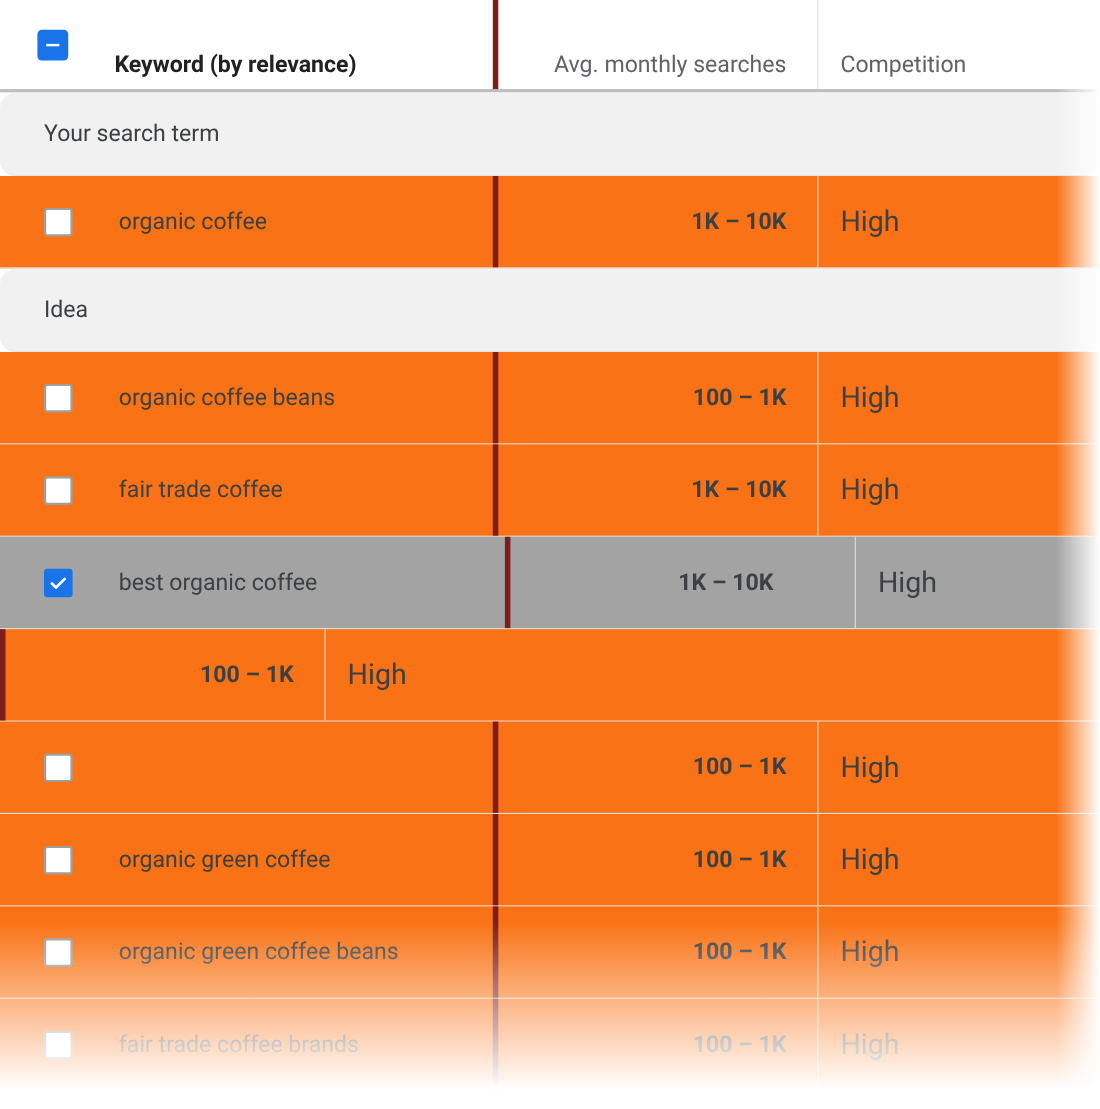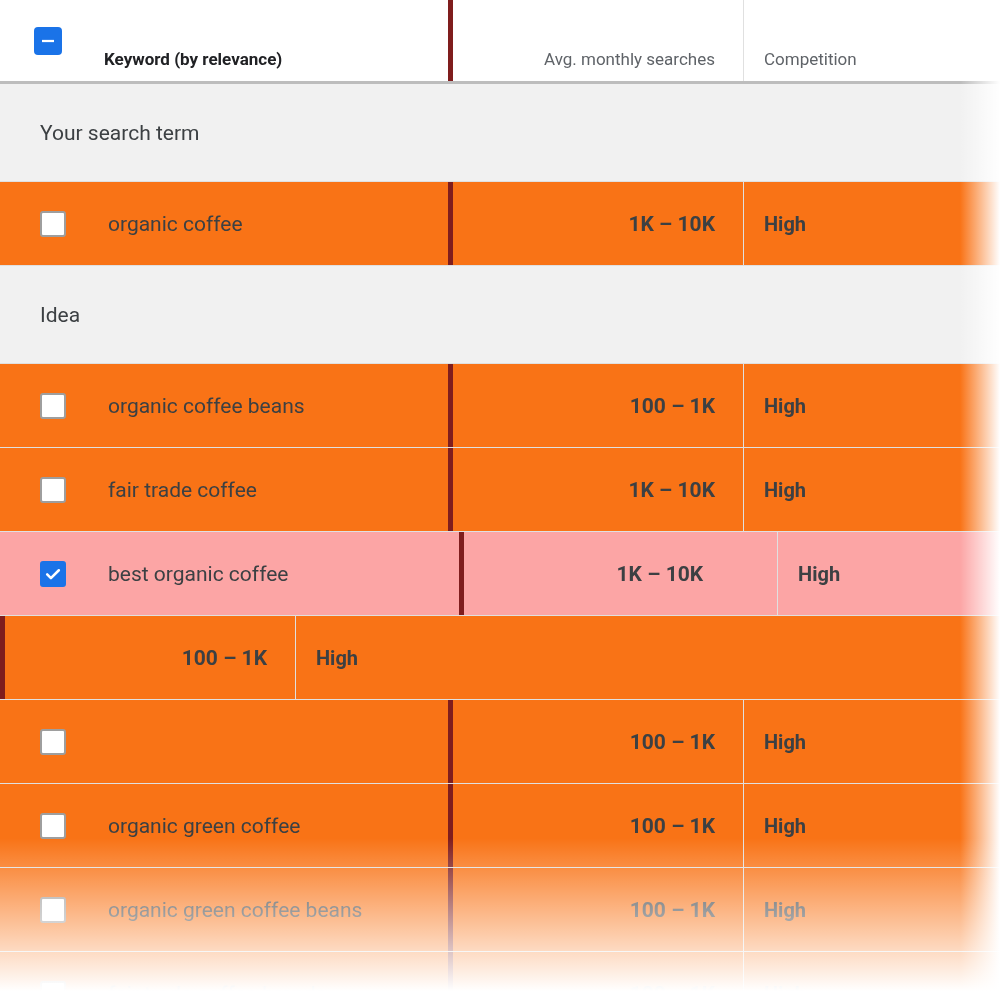--- a/index.html
+++ b/index.html
@@ -13,50 +13,50 @@
     .table { width: 100%; }
     .header-row {
       display: flex;
       height: 84px;
       border-bottom: 3px solid #bdbdbd;
       background: #fff;
     }
     .col-keyword { width: 448px; display: flex; align-items: center; padding-left: 34px; }
     .col-searches { width: 295px; display: flex; align-items: center; justify-content: flex-end; padding-right: 28px; border-left: 5px solid #7f1d1d; }
     .col-comp { width: 242px; display: flex; align-items: center; padding-left: 20px; border-left: 1px solid #e0e0e0; }
-    .header-row .label { font-size: 17px; color: #5f6368; margin-top: 36px; }
+    .header-row .label { font-size: 21px; color: #5f6368; margin-top: 36px; }
     .header-row .col-keyword .label { color: #202124; font-weight: 700; }
     .header-checkbox {
       width: 28px; height: 28px; border-radius: 4px; background: #1a73e8;
       display: flex; align-items: center; justify-content: center;
       flex-shrink: 0; margin-right: 42px; cursor: pointer;
     }
     .header-checkbox svg { width: 18px; height: 18px; }
     .section-row {
-      height: 98px; display: flex; align-items: center; padding-left: 40px;
+      height: 76px; display: flex; align-items: center; padding-left: 40px;
       background: #f1f1f1; border-bottom: 1px solid #e0e0e0;
-      font-size: 21px; color: #3c4043;
+      font-size: 21px; color: #3c4043; border-radius: 15px;
     }
     .data-row {
       display: flex; height: 84px; border-bottom: 1px solid #e0e0e0;
       background: #f97316;
     }
-    .data-row.selected { background: #fca5a5; gap: 46px; }
+    .data-row.selected { background: #a3a3a3; gap: 46px; }
     .data-row .col-keyword { padding-left: 40px; }
     .checkbox {
       width: 26px; height: 26px; border: 2.5px solid #9e9e9e; border-radius: 3px;
       flex-shrink: 0; margin-right: 42px; cursor: pointer; background: #fff;
       display: flex; align-items: center; justify-content: center;
     }
     .checkbox.checked { background: #1a73e8; border-color: #1a73e8; }
     .checkbox svg { width: 20px; height: 20px; display: none; }
     .checkbox.checked svg { display: block; }
     .keyword-text { font-size: 21px; color: #3c4043; }
     .searches-text { font-size: 21px; color: #3c4043; font-weight: bold; }
-    .comp-text { font-size: 20px; color: #3c4043; font-weight: bold; }
+    .comp-text { font-size: 26px; color: #3c4043; }
     .fade-overlay {
       position: absolute; left: 0; right: 0; bottom: 0; height: 170px;
       background: linear-gradient(to bottom, rgba(255,255,255,0) 0%, rgba(255,255,255,1) 90%);
       pointer-events: none;
     }
     .table-wrap { position: relative; width: 1000px; overflow: hidden; height: 1008px; }
     .right-fade {
       position: absolute; top: 0; right: 0; bottom: 0; width: 40px;
       background: linear-gradient(to right, rgba(255,255,255,0), rgba(255,255,255,1));
       pointer-events: none;

